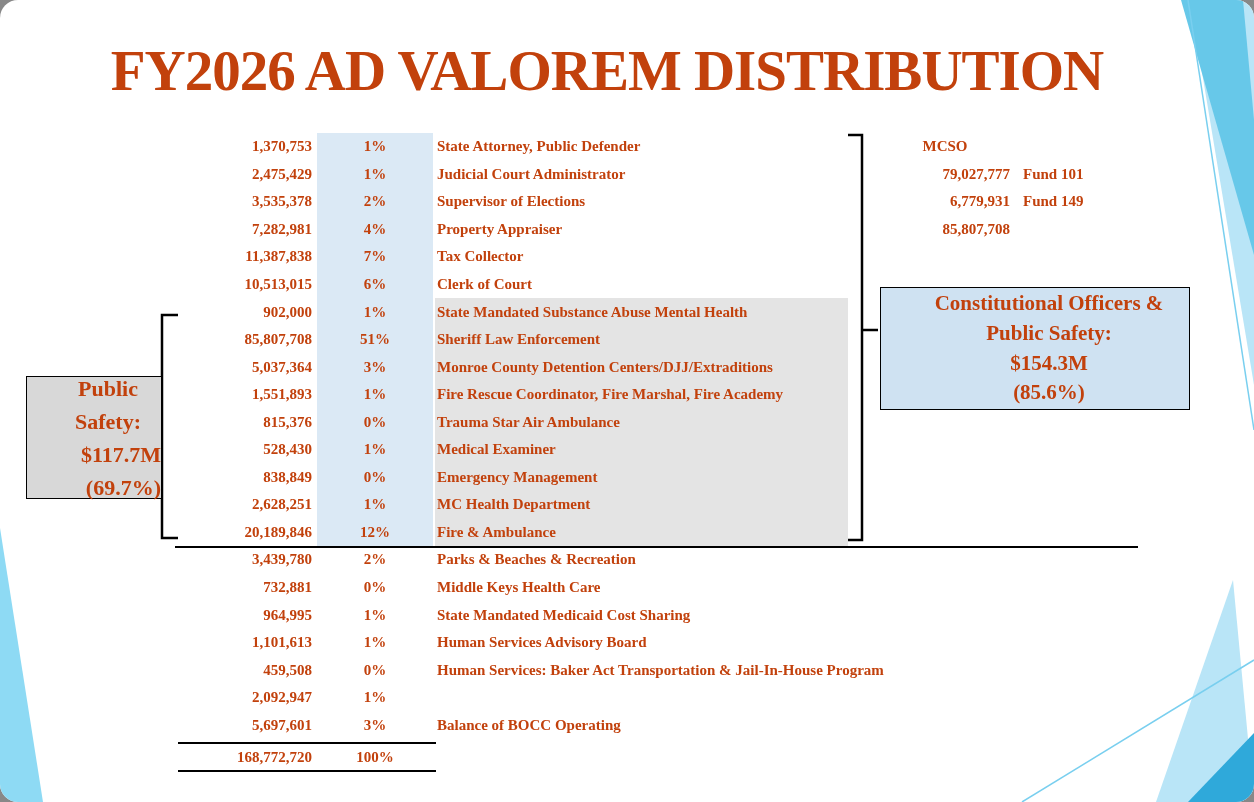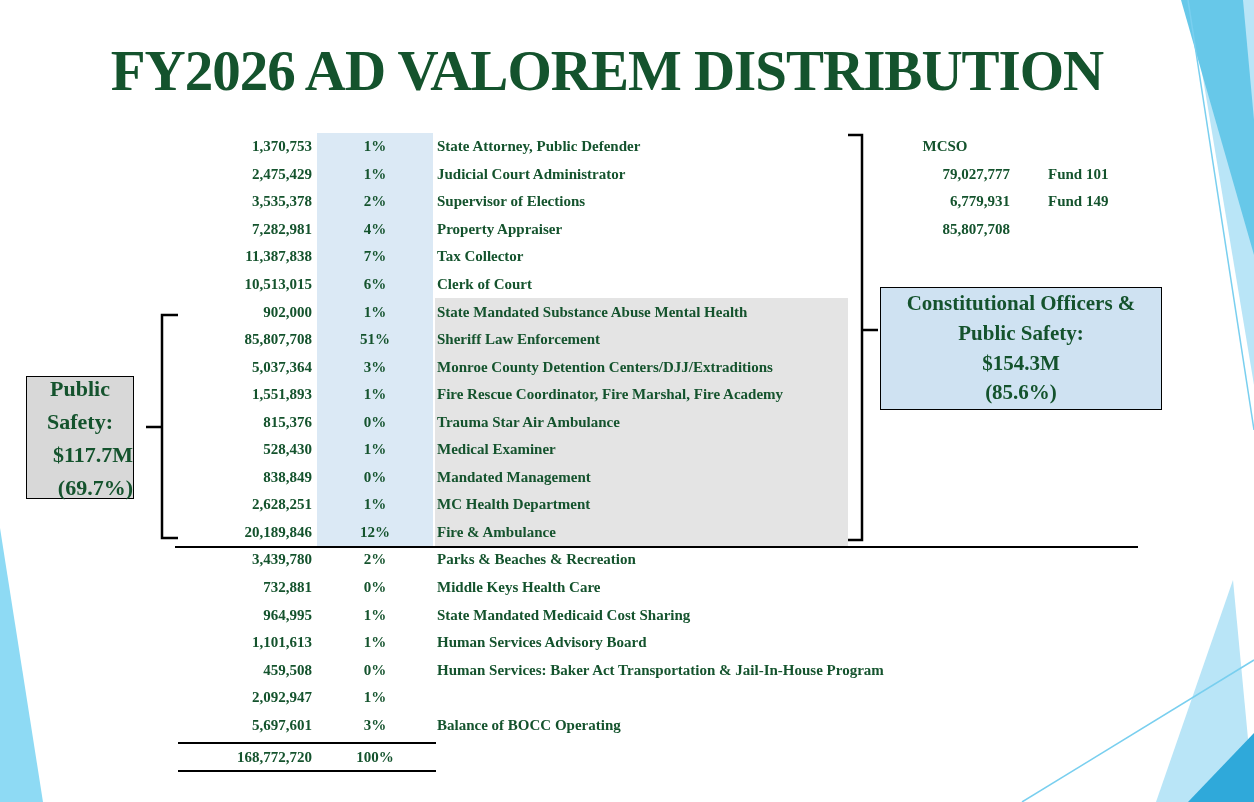--- a/index.html
+++ b/index.html
@@ -6,21 +6,22 @@
   body{
     font-family:"Liberation Serif","DejaVu Serif",serif;
     background:#888;
   }
   #slide{
     position:relative;
     width:1254px;height:802px;
     background:#ffffff;
     overflow:hidden;
     font-weight:bold;
-    color:#14532d;
+    color:#c2410c;
+    border-radius:18px;
   }
   #deco{position:absolute;left:0;top:0;width:1254px;height:802px;z-index:0;}
   .title{
     position:absolute;left:0;right:40px;top:38px;
     text-align:center;
     font-size:57px;font-weight:bold;
     letter-spacing:-1px;
     z-index:2;
   }
   
@@ -38,27 +39,27 @@
   .rule{position:absolute;background:#000;z-index:3;}
   #sep-line{left:175px;top:546px;width:963px;height:2px;}
   #total-rule-top{left:178px;top:742px;width:258px;height:2px;}
   #total-rule-bottom{left:178px;top:770px;width:258px;height:2px;}
   .total-row{position:absolute;left:180px;top:744px;width:600px;z-index:3;}
   
   .mcso{position:absolute;left:880px;top:133px;width:320px;z-index:3;}
   .mrow{display:flex;align-items:center;height:27.55px;font-size:15px;}
   .mrow .mval{width:130px;text-align:right;}
   .mrow .mtitle{width:130px;text-align:center;}
-  .mrow .mfund{margin-left:38px;}
+  .mrow .mfund{margin-left:13px;}
   
   .callout{
     position:absolute;z-index:4;
     border:1.5px solid #000;
     text-align:center;
-    display:flex;flex-direction:column;justify-content:center;
+    display:flex;flex-direction:column;justify-content:center;padding-left:28px;
   }
   #public-safety-box{
     left:26px;top:376px;width:106px;height:121px;
     background:#d8d8d8;font-size:22px;line-height:1.5;align-items:flex-end;
   }
   #constitutional-box{
     left:880px;top:287px;width:280px;height:121px;
     background:#cfe2f2;font-size:21px;line-height:1.42;
   }
 </style>
@@ -146,21 +147,21 @@
         <span class="cell lbl">Trauma Star Air Ambulance</span>
       </div>
       <div class="trow">
         <span class="cell val">528,430</span>
         <span class="cell pct">1%</span>
         <span class="cell lbl">Medical Examiner</span>
       </div>
       <div class="trow">
         <span class="cell val">838,849</span>
         <span class="cell pct">0%</span>
-        <span class="cell lbl">Mandated Management</span>
+        <span class="cell lbl">Emergency Management</span>
       </div>
       <div class="trow">
         <span class="cell val">2,628,251</span>
         <span class="cell pct">1%</span>
         <span class="cell lbl">MC Health Department</span>
       </div>
       <div class="trow">
         <span class="cell val">20,189,846</span>
         <span class="cell pct">12%</span>
         <span class="cell lbl">Fire &amp; Ambulance</span>

